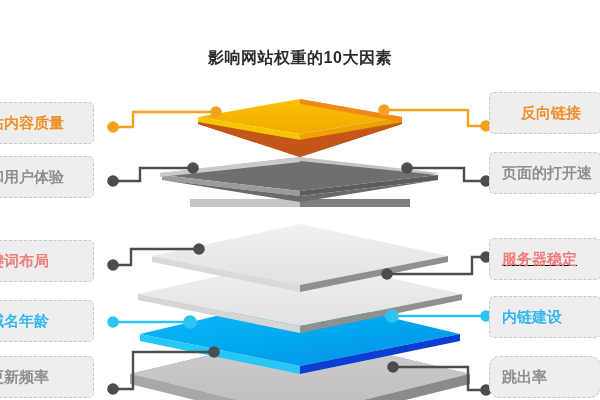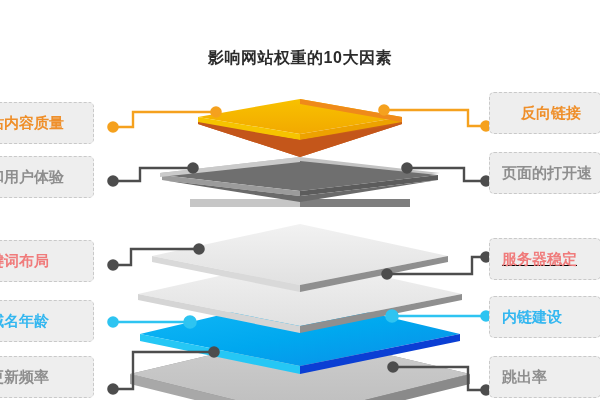--- a/index.html
+++ b/index.html
@@ -177,17 +177,17 @@
   </div>
   <div class="lbl right" style="left:489px;top:108px;">
     <span style="color:#8e8e8e;">页面的打开速</span>
   </div>
   <div class="lbl right" style="left:489px;top:194px;text-decoration:underline;">
     <span style="color:#f07b7b;">服务器稳定</span>
   </div>
   <div class="lbl right" style="left:489px;top:252px;">
     <span style="color:#34b7f0;">内链建设</span>
   </div>
-  <div class="lbl right" style="left:489px;top:312px;">
+  <div class="lbl right" style="left:489px;top:312px;border-radius:11px;">
     <span style="color:#8e8e8e;">跳出率</span>
   </div>
 
 </div>
 
 </body></html>

